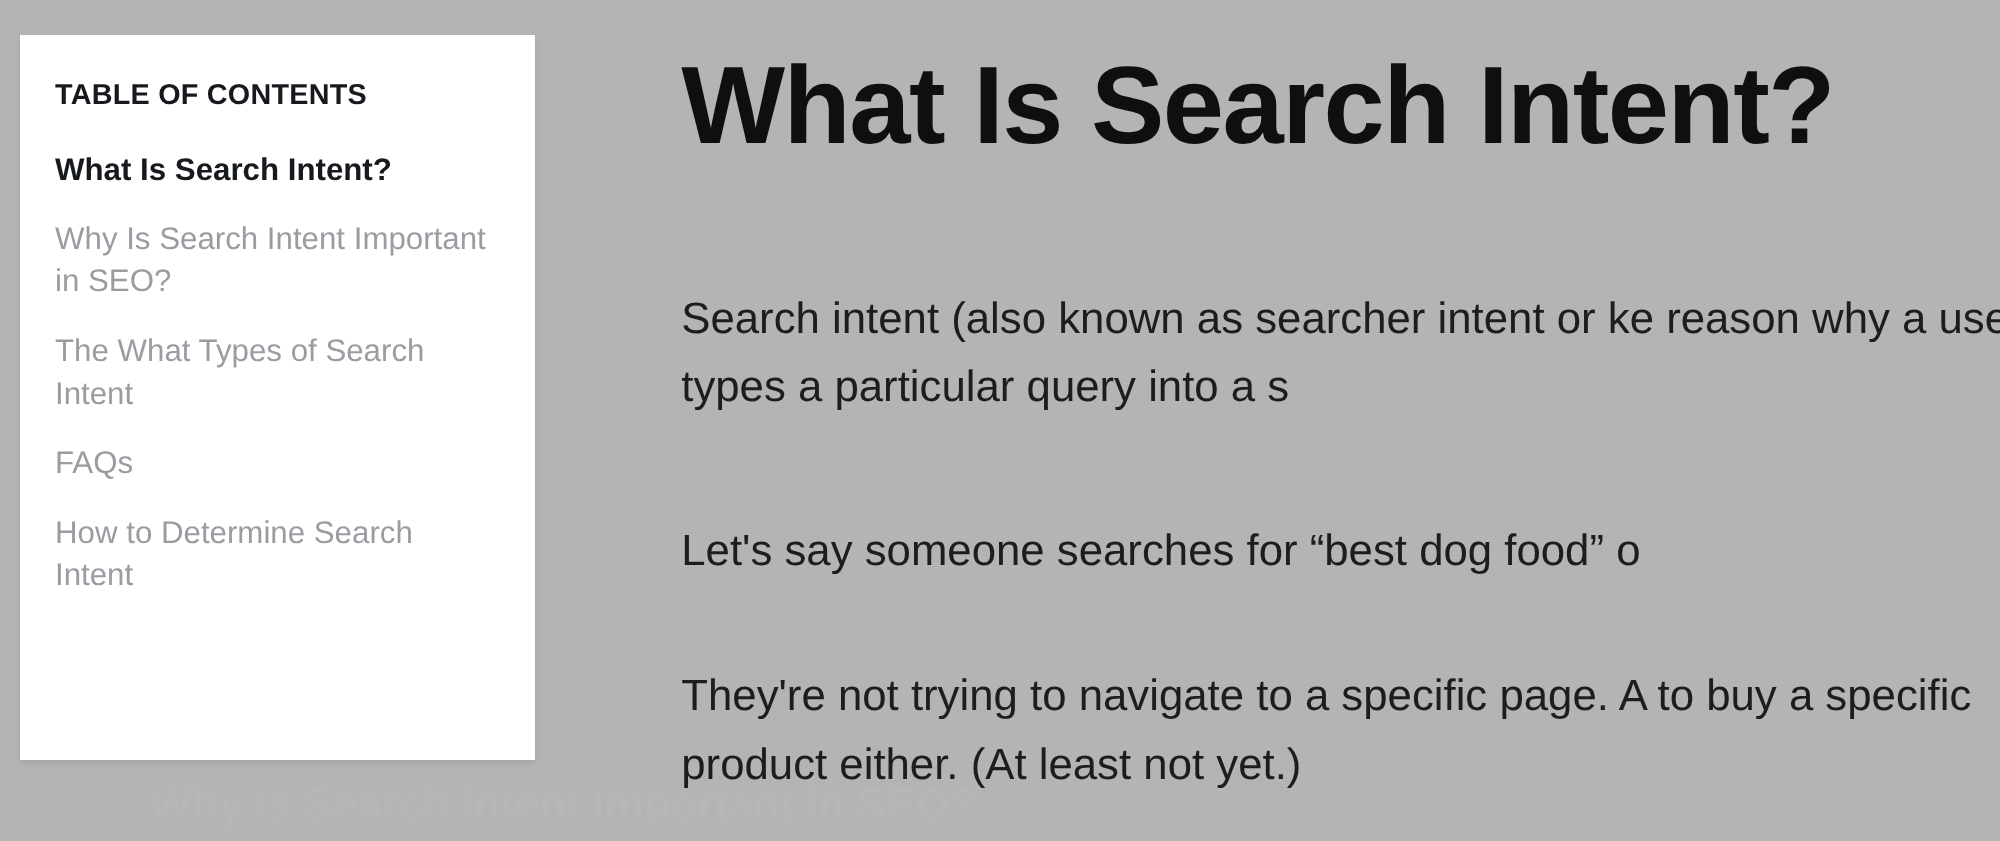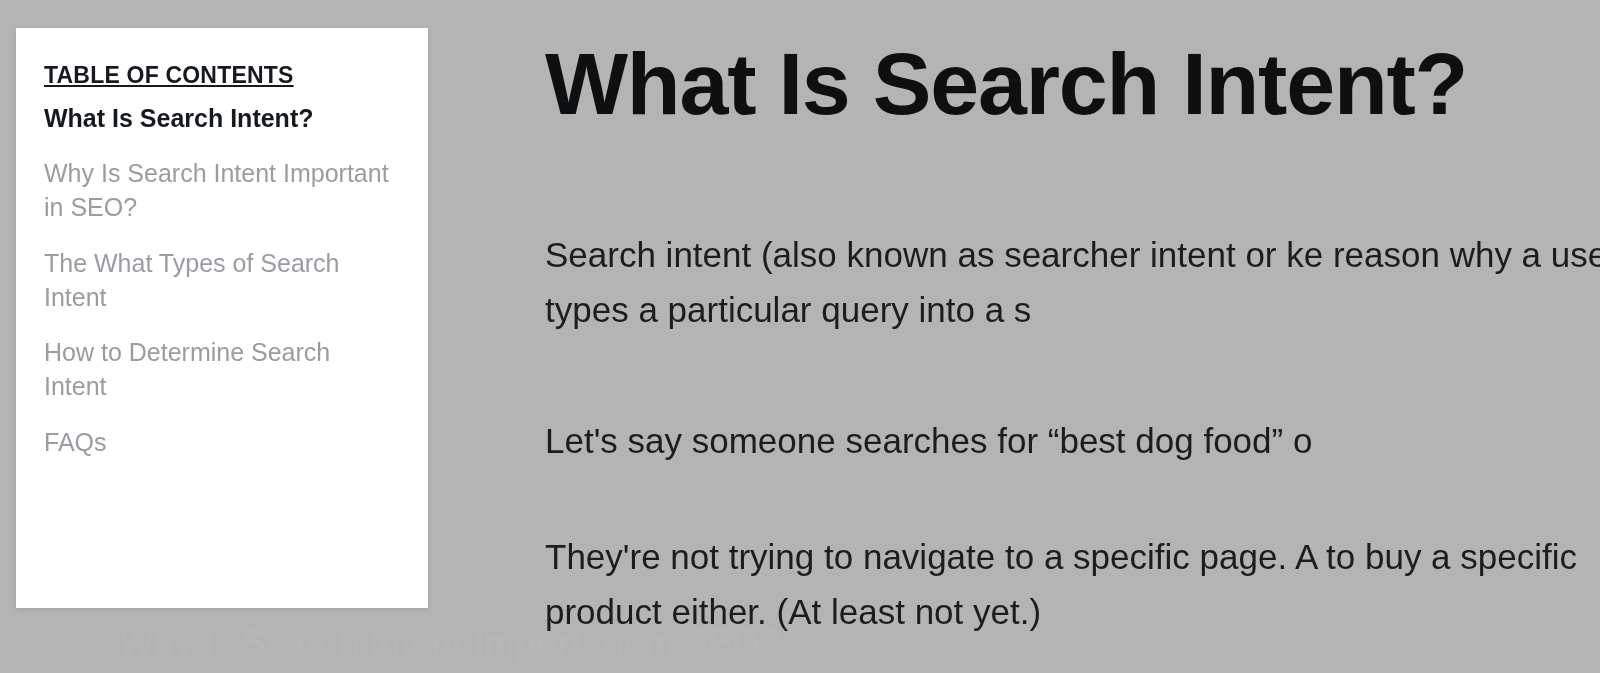--- a/index.html
+++ b/index.html
@@ -37,23 +37,22 @@
     box-shadow: 0 2px 5px rgba(0,0,0,0.10);
     overflow: hidden;
   }
 
   #toc-title {
     font-size: 23px;
     font-weight: 700;
     letter-spacing: 0.2px;
     color: #16191d;
     line-height: 1.2;
-    margin: 0 0 12px 0;
+    margin: 0 0 30px 0;
     white-space: nowrap;
-    text-decoration: underline;
   }
 
   #toc-list {
     list-style: none;
     margin: 0;
     padding: 0;
   }
 
   .toc-item {
     font-size: 25px;
@@ -127,22 +126,22 @@
 
 <div id="page">
 
   <aside id="toc-card">
     <div id="toc-title">TABLE OF CONTENTS</div>
 
     <ul id="toc-list">
       <li class="toc-item is-active">What Is Search Intent?</li>
       <li class="toc-item">Why Is Search Intent Important in SEO?</li>
       <li class="toc-item">The What Types of Search Intent</li>
+      <li class="toc-item">FAQs</li>
       <li class="toc-item">How to Determine Search Intent</li>
-      <li class="toc-item">FAQs</li>
     </ul>
   </aside>
 
   <div id="ghost-heading">Why Is Search Intent Important in SEO?</div>
 
   <main id="article">
 
     <h1 id="article-heading">What Is Search Intent?</h1>
 
     <p class="article-para" id="para-1">Search intent (also known as searcher intent or ke reason why a user types a particular query into a s</p>

